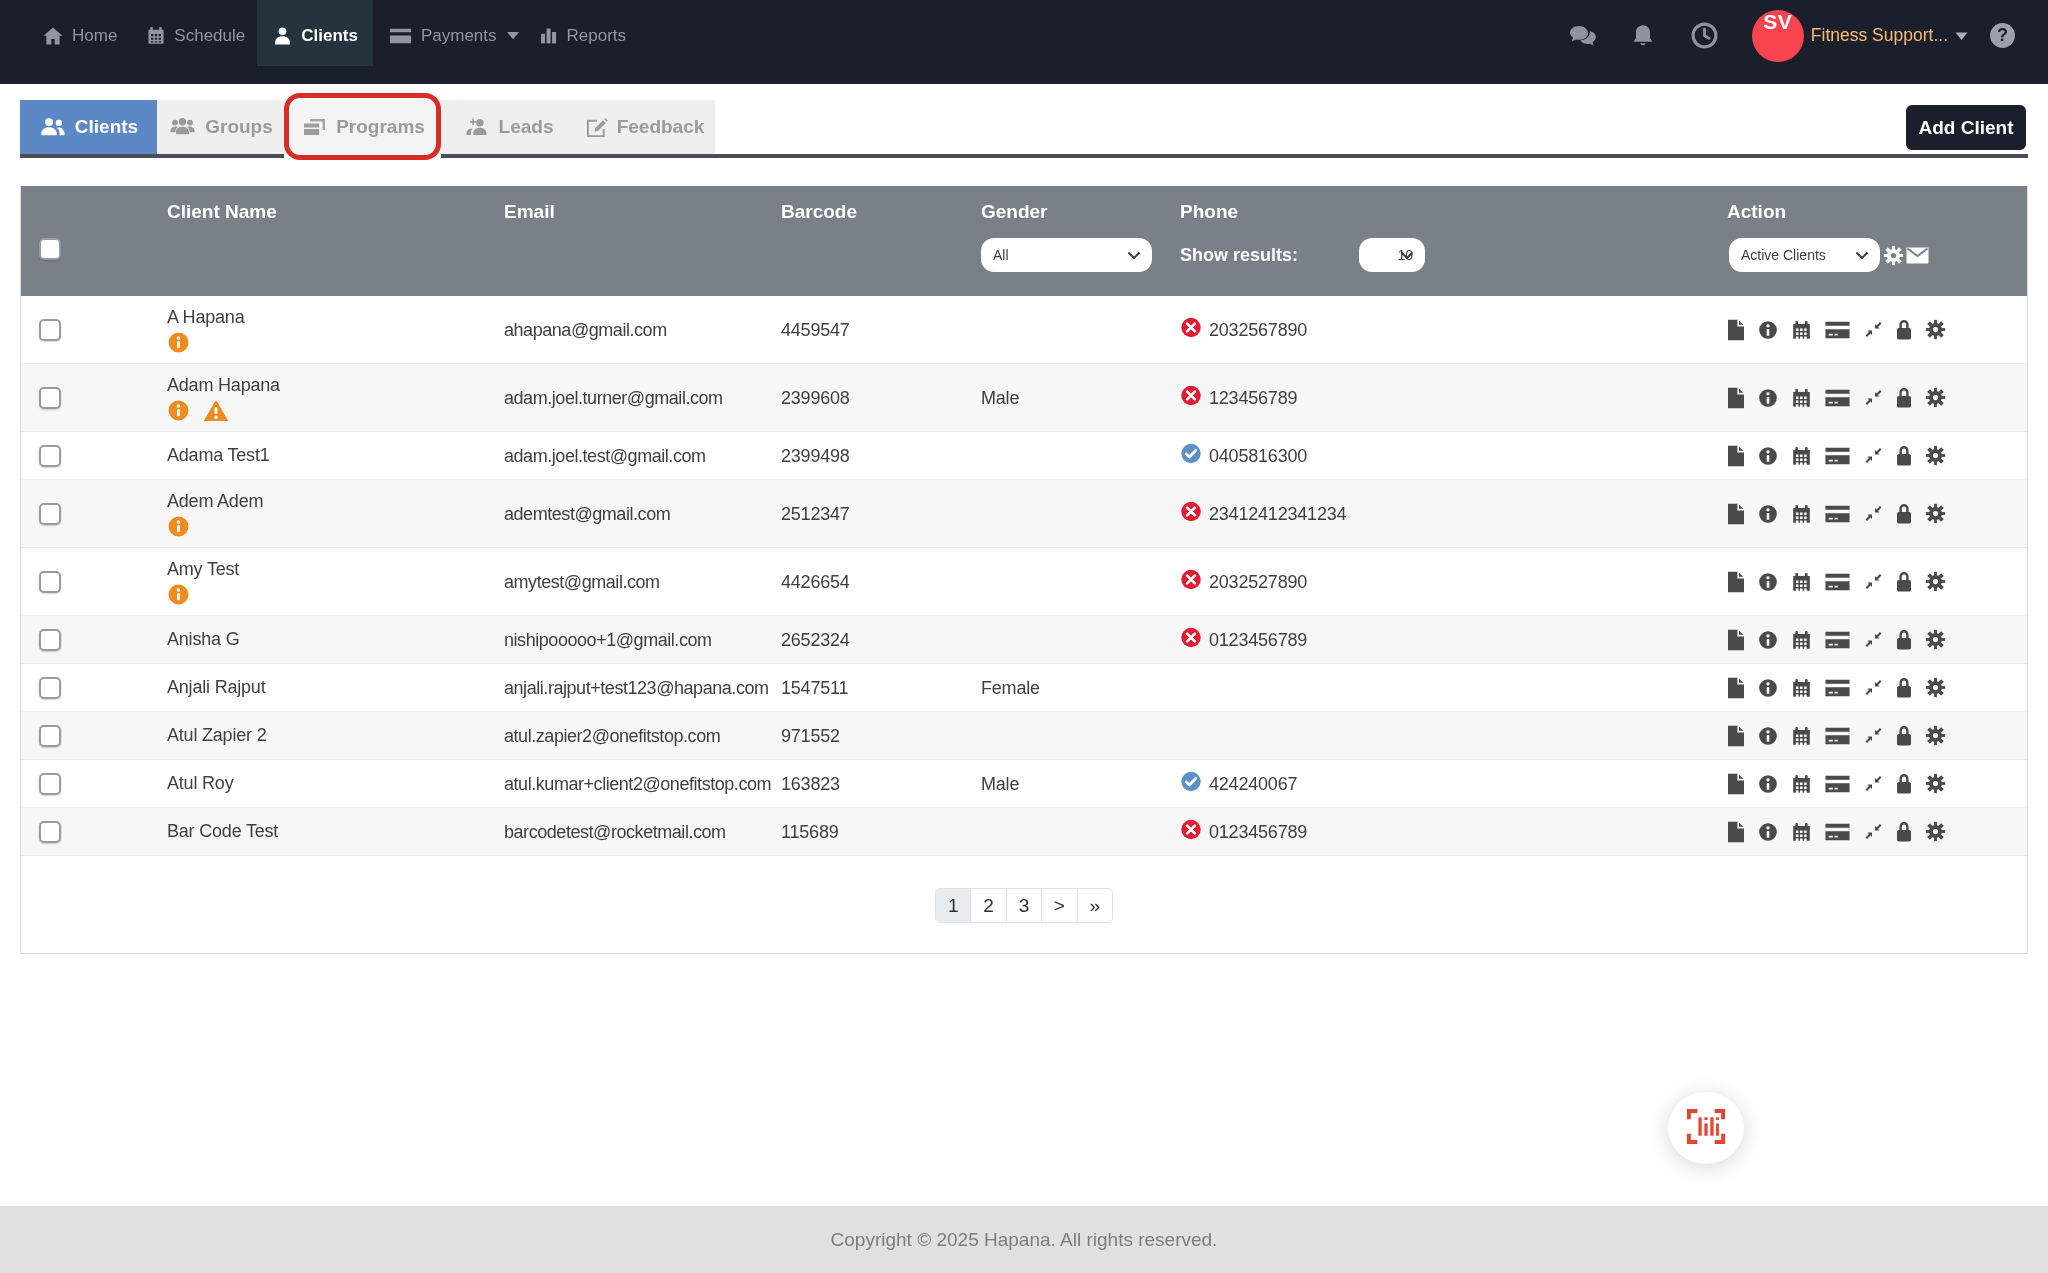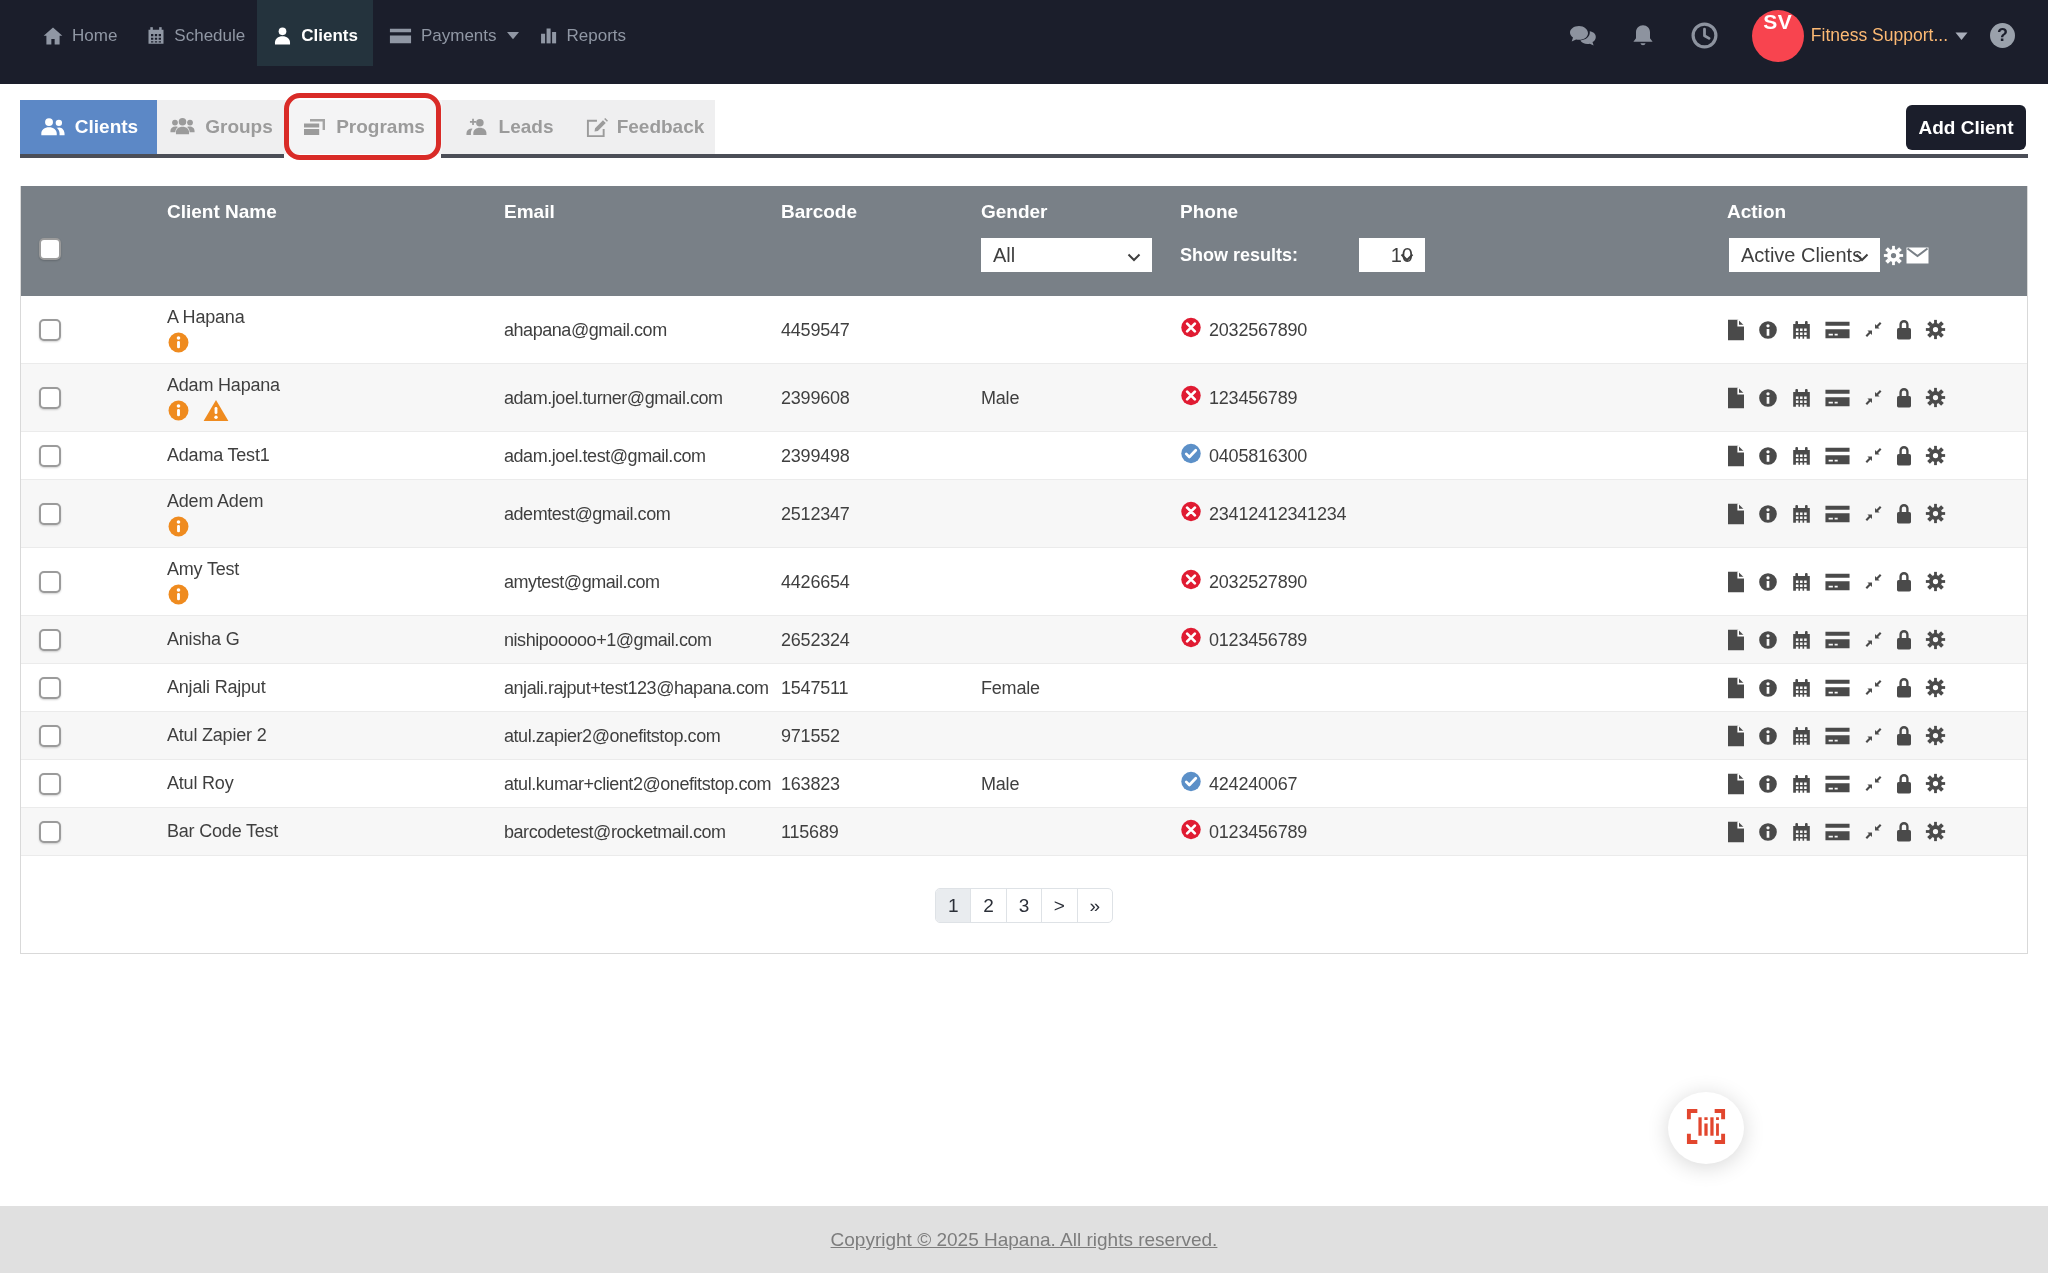--- a/index.html
+++ b/index.html
@@ -61,21 +61,21 @@
   .th-gender  { left:960px; }
   .th-phone   { left:1159px; }
   .th-action  { left:1706px; }
 
   .checkbox { display:block; width:22px; height:22px; background:#ffffff; border:2px solid #9b9b9b; border-radius:5px; cursor:pointer; box-shadow:0 1px 2px rgba(0,0,0,0.18); }
   .head-check { position:absolute; left:18px; top:52px; }
 
   .search-input { position:absolute; left:146px; top:52px; width:786px; height:34px; border:2px solid #549bd5; border-radius:5px; font-family:inherit; font-size:18px; color:#3f3f3f; padding:0 8px; outline:none; }
   .search-input::placeholder { color:#55585e; opacity:1; }
 
-  .select { position:absolute; top:52px; height:34px; background:#ffffff; border-radius:0; display:flex; align-items:center; font-size:20px; color:#3f3f3f; padding:0 12px; cursor:pointer; }
+  .select { position:absolute; top:52px; height:34px; background:#ffffff; border-radius:13px; display:flex; align-items:center; font-size:14px; color:#3f3f3f; padding:0 12px; cursor:pointer; }
   .select .chev { position:absolute; right:11px; }
   .select-gender { left:960px; width:171px; }
   .select-results { left:1338px; width:66px;justify-content:flex-end; }
   .select-status { left:1708px; width:151px; }
   .filter-label { position:absolute; left:1159px; top:52px; height:34px; line-height:34px; color:#ffffff; font-size:18px; font-weight:bold; }
   .head-tool { position:absolute; top:52px; height:34px; display:flex; align-items:center; background:none; border:none; color:#ffffff; cursor:pointer; }
   .head-gear { left:1862px; }
   .head-mail { left:1885px; }
 
   
@@ -99,21 +99,21 @@
 
   
   .pagination { width:178px; height:35px; margin:32px auto 0; display:flex; border:1px solid #dee2e6; border-radius:5px; overflow:hidden; background:#ffffff; }
   .page-item { flex:1; display:flex; align-items:center; justify-content:center; font-size:19px; color:#2b2f38; border-left:1px solid #dee2e6; cursor:pointer; }
   .page-item:first-child { border-left:none; }
   .page-item.active { background:#e9ecef; }
 
   
   .fab { position:absolute; left:1668px; top:1092px; width:76px; height:72px; border-radius:50%; background:#ffffff; border:none; box-shadow:0 3px 22px rgba(0,0,0,0.16); display:flex; align-items:center; justify-content:center; cursor:pointer; }
   .footer { position:absolute; left:0; top:1206px; width:2048px; height:67px; background:#e0e0e0; display:flex; align-items:center; justify-content:center; }
-  .footer span { color:#7d7d7d; font-size:19px;text-decoration:underline; }
+  .footer span { color:#7d7d7d; font-size:19px; }
 </style>
 </head>
 <body>
 
 <div class="page">
 
   <header class="navbar">
     <nav class="nav-left">
       <div class="nav-item m-home">
         <span>

